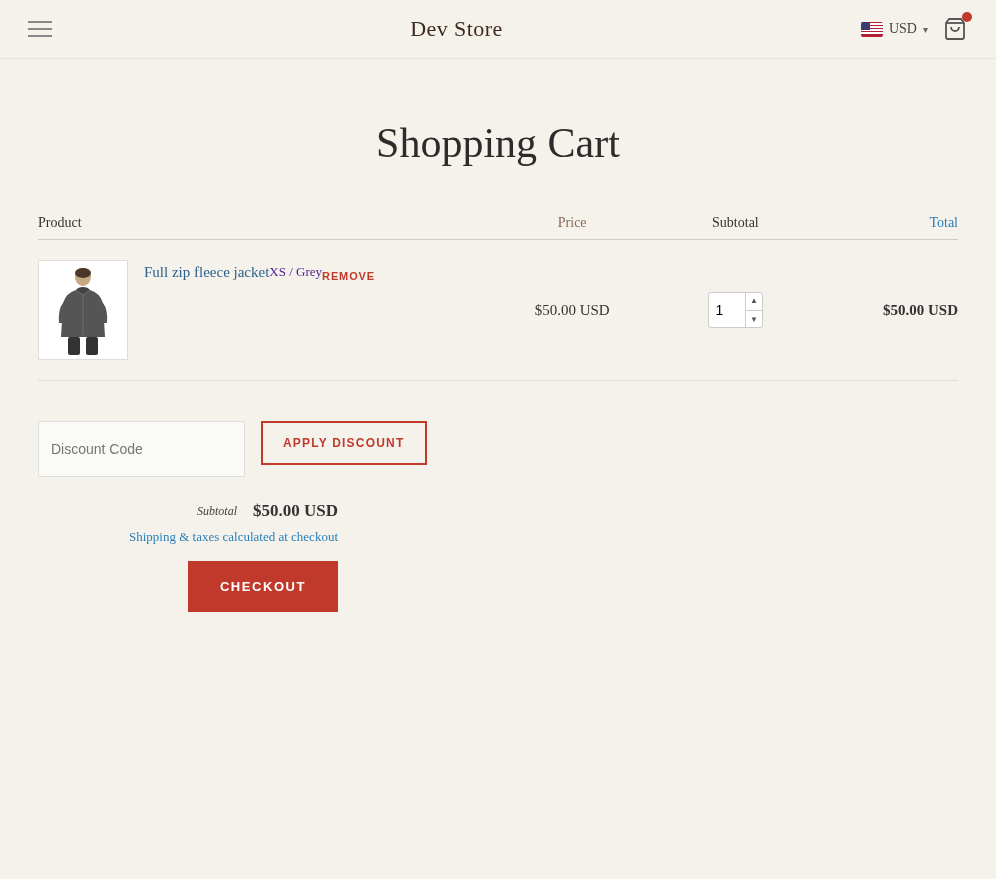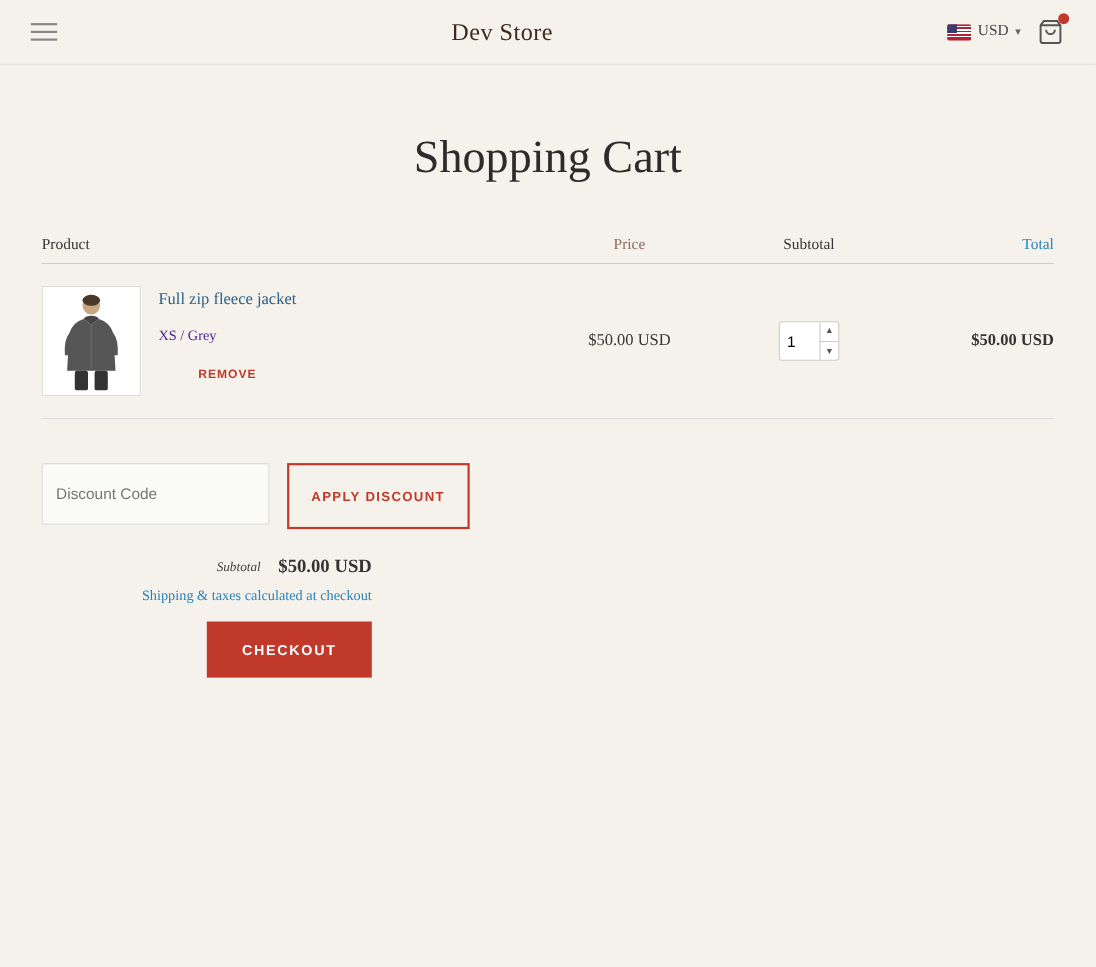--- a/index.html
+++ b/index.html
@@ -188,22 +188,21 @@
       display: flex;
       align-items: center;
       justify-content: center;
       overflow: hidden;
       flex-shrink: 0;
     }
 
     
     .product-info {
       display: flex;
-      flex-direction: column;
-      gap: 16px;
+      gap: 0;
       padding-top: 4px;
     }
 
     .product-name {
       font-size: 15px;
       color: #2c5f8a;
       font-family: Georgia, serif;
     }
 
     .product-variant {
@@ -303,21 +302,21 @@
       border: 1px solid #ddd;
       background: #fafaf7;
       padding: 0 12px;
       font-size: 14px;
       color: #999;
       outline: none;
       border-radius: 2px;
     }
 
     .apply-discount-btn {
-      height: 60px;
+      height: 44px;
       padding: 0 20px;
       background: transparent;
       border: 2px solid #c0392b;
       color: #c0392b;
       font-size: 12px;
       font-weight: bold;
       letter-spacing: 0.1em;
       text-transform: uppercase;
       cursor: pointer;
     }

